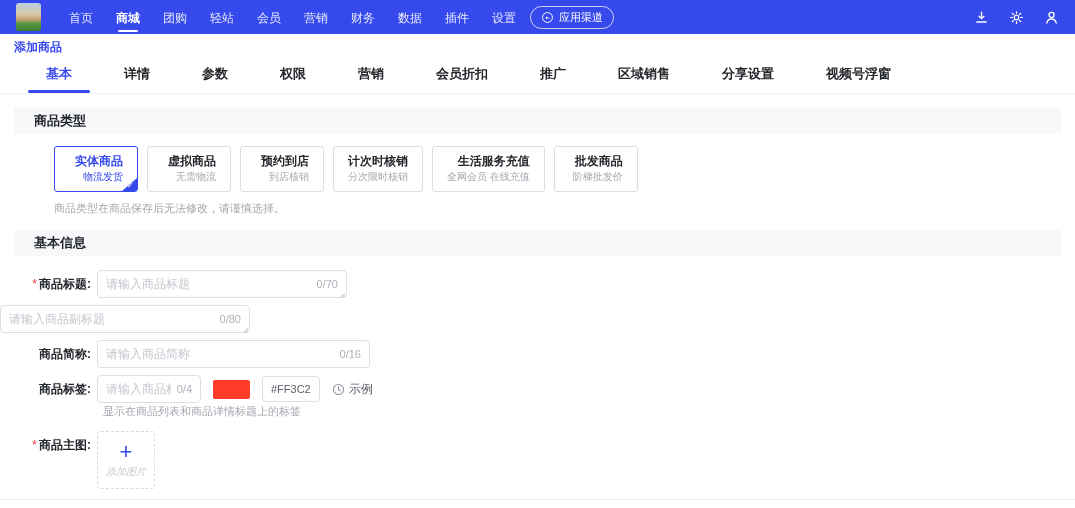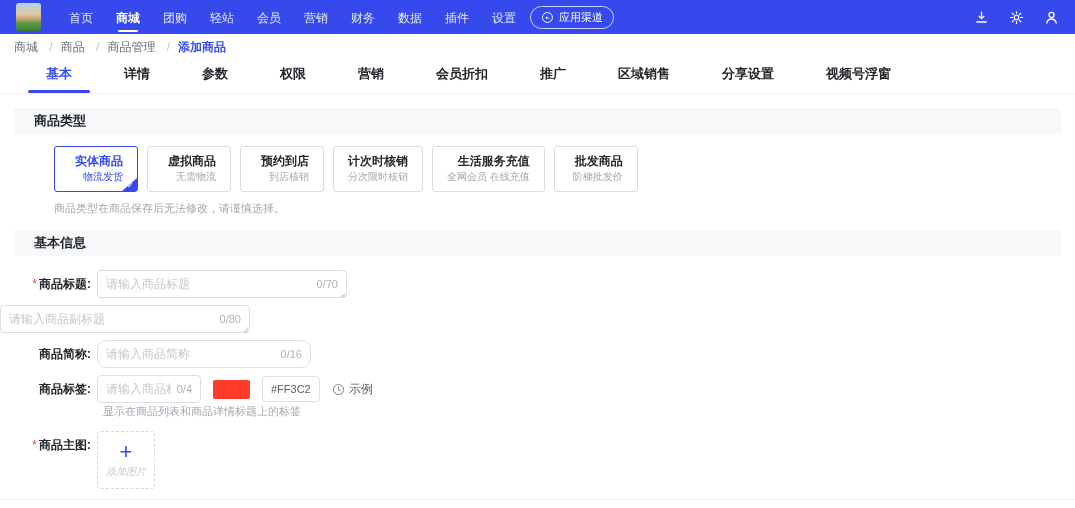--- a/index.html
+++ b/index.html
@@ -78,21 +78,21 @@
   .req { color: #F53F3F; margin-right: 2px; font-weight: normal; }
   .text-input {
     position: relative; display: flex; align-items: center;
     border: 1px solid #DCDFE6; border-radius: 4px; height: 28px; padding: 0 8px; background: #fff;
   }
   .text-input input { border: none; outline: none; flex: 1 1 auto; font-size: 12px; color: #303133; min-width: 0; background: transparent; font-family: inherit; }
   .text-input input::placeholder { color: #C3C7CE; }
   .counter { font-size: 11px; color: #ADB1B8; margin-left: 6px; flex: 0 0 auto; }
   .grip { position: absolute; right: 1px; bottom: -2px; font-size: 7px; color: #D5D9E0; }
   .w-title { width: 250px; }
-  .w-short { width: 214px; border-radius: 9px; }
+  .w-short { width: 273px; }
   .w-tag { width: 104px; }
   .color-swatch { width: 37px; height: 19px; border-radius: 2px; margin-left: 12px; align-self: center; cursor: pointer; }
   .color-input { width: 58px; height: 26px; margin-left: 12px; align-self: center; }
   .color-input input { font-size: 11px; color: #5a5e66; }
   .example-link { display: flex; align-items: center; gap: 4px; margin-left: 12px; align-self: center; font-size: 12px; color: #565b63; cursor: pointer; }
   .field-help { margin: 1px 0 12px 103px; font-size: 11px; color: #A3A7AF; }
   .upload-box {
     width: 58px; height: 58px; border: 1px dashed #D7DAE0; border-radius: 4px; background: #fff;
     display: flex; flex-direction: column; align-items: center; justify-content: center; gap: 3px; cursor: pointer;
   }
@@ -157,35 +157,20 @@
       </g>
     </svg>
     <svg class="nav-icon" viewBox="0 0 16 16">
       <circle cx="8" cy="5.3" r="2.7" fill="none" stroke="#fff" stroke-width="1.4"></circle>
       <path d="M2.9 14c.6-2.9 2.5-4.4 5.1-4.4s4.5 1.5 5.1 4.4" fill="none" stroke="#fff" stroke-width="1.4" stroke-linecap="round"></path>
     </svg>
   </div>
 </header>
 
 <nav class="breadcrumb">
-  <span style="display:flex;align-items:center">
-
-  <span class="bc-item">
-        <a>商城</a>
-        <i class="bc-sep">/</i>
-      </span>
-      <span class="bc-item">
-        <a>商品</a>
-        <i class="bc-sep">/</i>
-      </span>
-      <span class="bc-item">
-        <a>商品管理</a>
-        <i class="bc-sep">/</i>
-      </span>
-    </span>
   <span class="bc-current">添加商品</span>
 </nav>
 
 <ul class="tabs">
 
 <li class="tab is-active">
       <span>基本</span>
     </li>
     <li class="tab">
       <span>详情</span>

